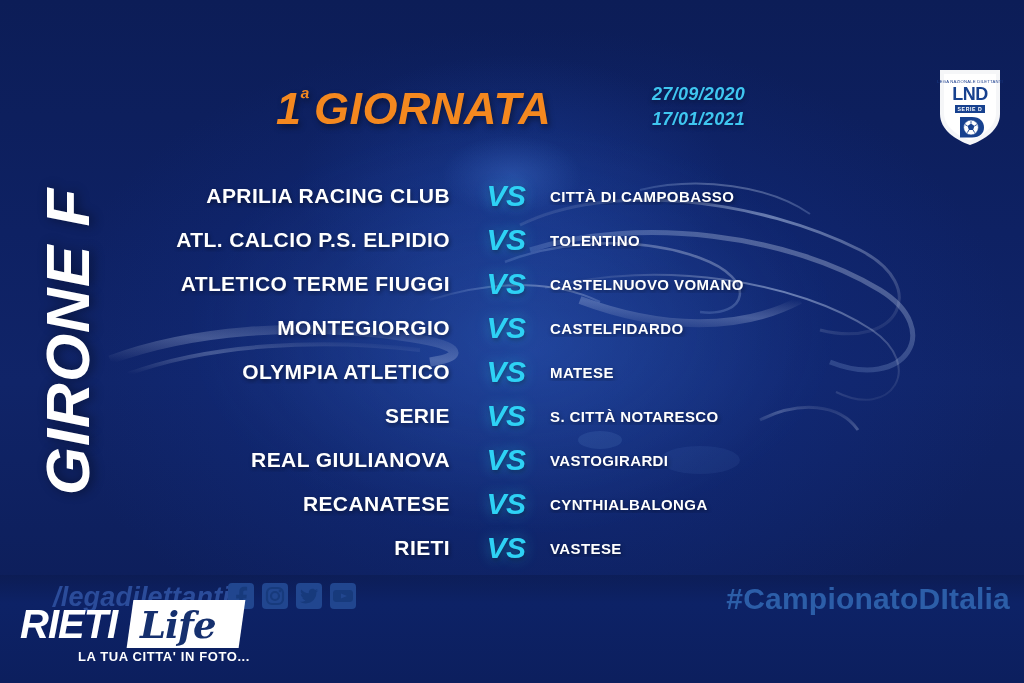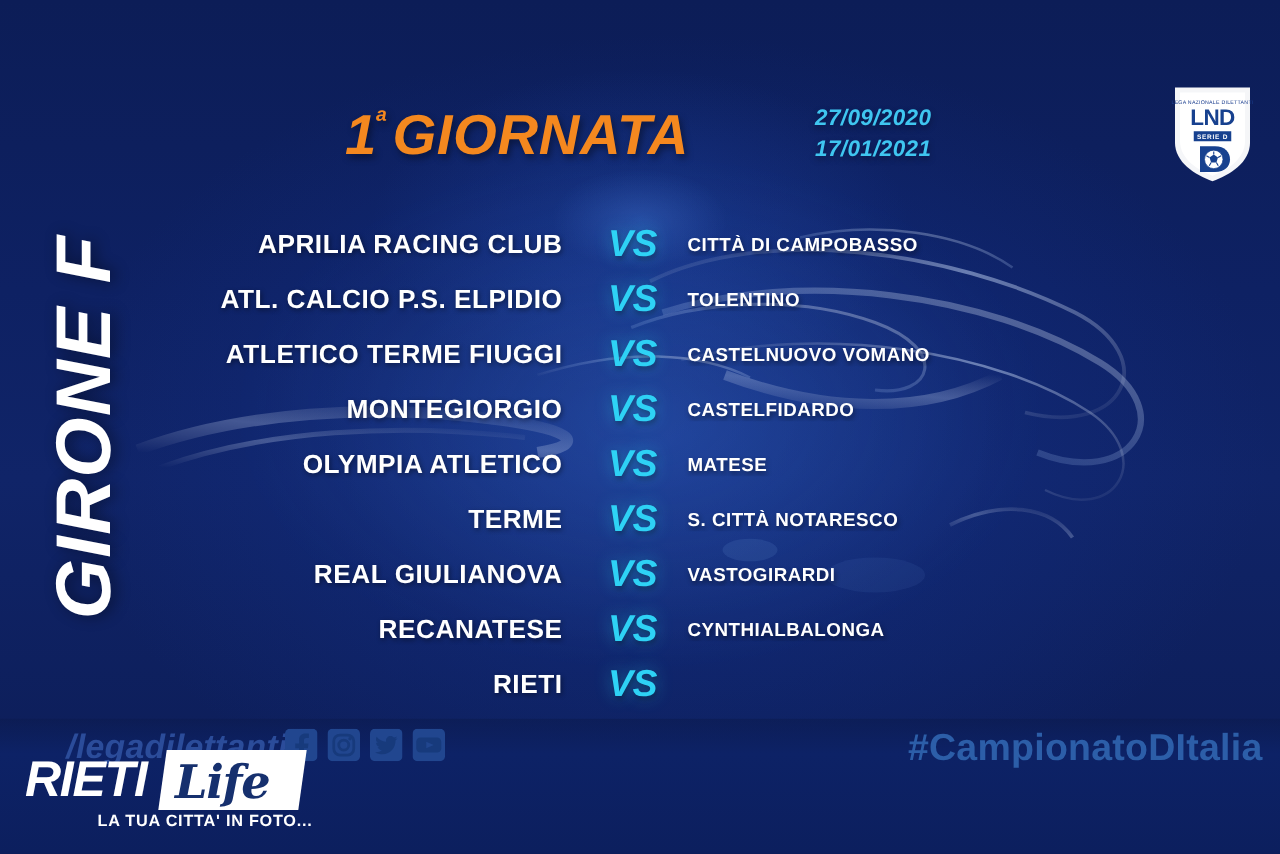--- a/index.html
+++ b/index.html
@@ -343,40 +343,41 @@
       <div class="away">CASTELFIDARDO</div>
     </div>
 
     <div class="fixture">
       <div class="home">OLYMPIA ATLETICO</div>
       <div class="vs">VS</div>
       <div class="away">MATESE</div>
     </div>
 
     <div class="fixture">
-      <div class="home">TERME</div>
+      <div class="home">SERIE</div>
       <div class="vs">VS</div>
       <div class="away">S. CITTÀ NOTARESCO</div>
     </div>
 
     <div class="fixture">
       <div class="home">REAL GIULIANOVA</div>
       <div class="vs">VS</div>
       <div class="away">VASTOGIRARDI</div>
     </div>
 
     <div class="fixture">
       <div class="home">RECANATESE</div>
       <div class="vs">VS</div>
       <div class="away">CYNTHIALBALONGA</div>
     </div>
 
     <div class="fixture">
       <div class="home">RIETI</div>
       <div class="vs">VS</div>
+      <div class="away">VASTESE</div>
     </div>
 
   </div>
 
   <div class="bottom-bar"></div>
 
   <div class="lega-handle">/legadilettanti</div>
 
   <div class="socials">
     <svg width="26" height="26" viewBox="0 0 26 26">

